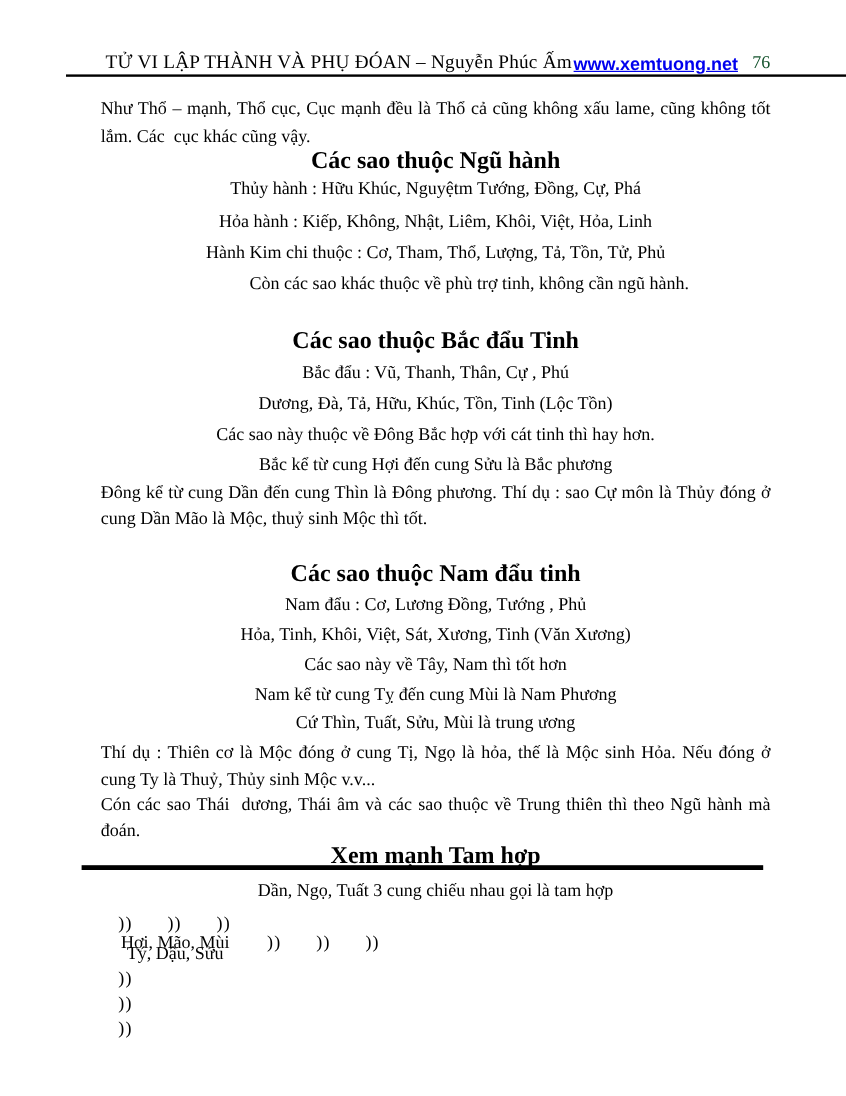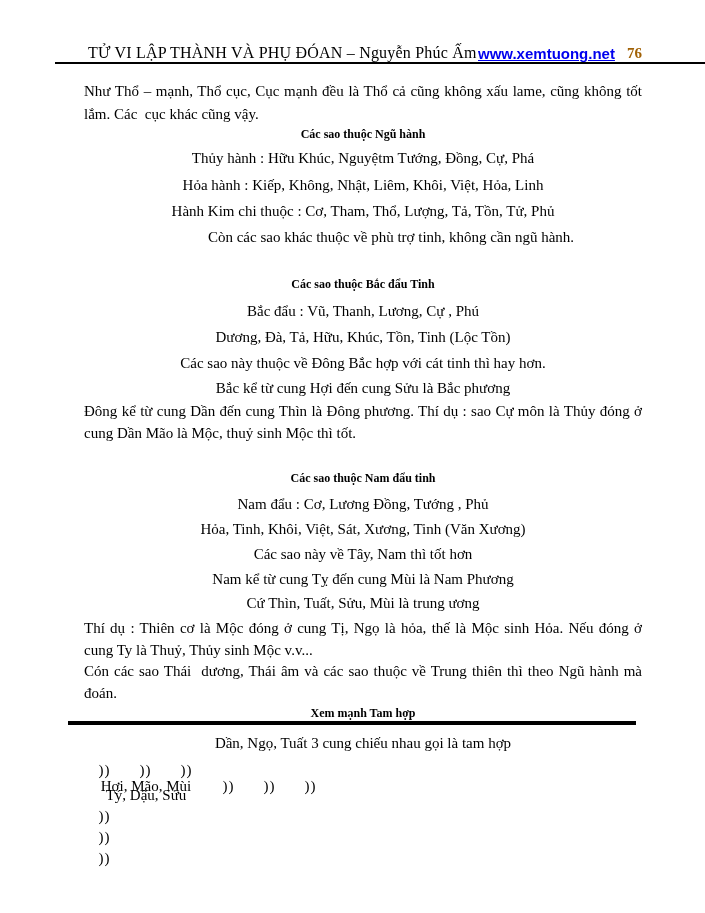--- a/index.html
+++ b/index.html
@@ -11,27 +11,27 @@
   }
   .abs{position:absolute;}
   
   .hdr-title{top:44px;left:88px;font-size:16px;letter-spacing:.2px;white-space:nowrap;}
   .hdr-right{top:45px;left:478px;display:flex;align-items:center;gap:12px;white-space:nowrap;}
   .hdr-link{
     font-family:"Liberation Sans","DejaVu Sans",sans-serif;
     font-weight:bold;font-size:15px;color:#0000ee;
     text-decoration:underline;cursor:pointer;
   }
-  .hdr-page{font-size:15px;color:#a16207;font-weight:bold;}
+  .hdr-page{font-size:15px;color:#14532d;}
   .rule-1{top:62px;left:55px;width:650px;height:2px;background:#000;}
   .rule-2{top:721px;left:68px;width:568px;height:4px;background:#000;}
   
   .line,.para,.heading{left:84px;width:558px;font-size:15px;line-height:21px;text-align:center;}
   .para{line-height:23px;text-align:justify;white-space:pre-wrap;}
-  .heading{font-weight:bold;font-size:12px;text-align:center;}
+  .heading{font-weight:bold;font-size:20px;text-align:center;}
   
   .p-intro{top:80px;}
   .h-ngu{top:124px;}
   .ngu-0{top:148px;} .ngu-1{top:175px;} .ngu-2{top:201px;} .ngu-3{top:227px;margin-left:28px;}
   .h-bac{top:274px;}
   .bac-0{top:301px;} .bac-1{top:327px;} .bac-2{top:353px;} .bac-3{top:378px;} .bac-4{top:400px;line-height:22px;}
   .h-nam{top:468px;}
   .nam-0{top:494px;} .nam-1{top:519px;} .nam-2{top:544px;} .nam-3{top:569px;} .nam-4{top:593px;}
   .nam-5{top:617px;line-height:22px;} .nam-6{top:660px;line-height:22px;}
   .h-tam{top:703px;}
@@ -54,21 +54,21 @@
 
 <div class="abs para p-intro">Như Thổ – mạnh, Thổ cục, Cục mạnh đều là Thổ cả cũng không xấu lame, cũng không tốt lắm. Các  cục khác cũng vậy.</div>
 
 <div class="abs heading h-ngu">Các sao thuộc Ngũ hành</div>
 <div class="abs line ngu-0">Thủy hành : Hữu Khúc, Nguyệtm Tướng, Đồng, Cự, Phá</div>
 <div class="abs line ngu-1">Hỏa hành : Kiếp, Không, Nhật, Liêm, Khôi, Việt, Hỏa, Linh</div>
 <div class="abs line ngu-2">Hành Kim chi thuộc : Cơ, Tham, Thổ, Lượng, Tả, Tồn, Tử, Phủ</div>
 <div class="abs line ngu-3">Còn các sao khác thuộc về phù trợ tinh, không cần ngũ hành.</div>
 
 <div class="abs heading h-bac">Các sao thuộc Bắc đẩu Tinh</div>
-<div class="abs line bac-0">Bắc đẩu : Vũ, Thanh, Lương, Cự , Phú</div>
+<div class="abs line bac-0">Bắc đẩu : Vũ, Thanh, Thân, Cự , Phú</div>
 <div class="abs line bac-1">Dương, Đà, Tả, Hữu, Khúc, Tồn, Tinh (Lộc Tồn)</div>
 <div class="abs line bac-2">Các sao này thuộc về Đông Bắc hợp với cát tinh thì hay hơn.</div>
 <div class="abs line bac-3">Bắc kể từ cung Hợi đến cung Sửu là Bắc phương</div>
 <div class="abs para bac-4">Đông kể từ cung Dần đến cung Thìn là Đông phương. Thí dụ : sao Cự môn là Thủy đóng ở cung Dần Mão là Mộc, thuỷ sinh Mộc thì tốt.</div>
 
 <div class="abs heading h-nam">Các sao thuộc Nam đẩu tinh</div>
 <div class="abs line nam-0">Nam đẩu : Cơ, Lương Đồng, Tướng , Phủ</div>
 <div class="abs line nam-1">Hỏa, Tinh, Khôi, Việt, Sát, Xương, Tinh (Văn Xương)</div>
 <div class="abs line nam-2">Các sao này về Tây, Nam thì tốt hơn</div>
 <div class="abs line nam-3">Nam kể từ cung Tỵ đến cung Mùi là Nam Phương</div>

